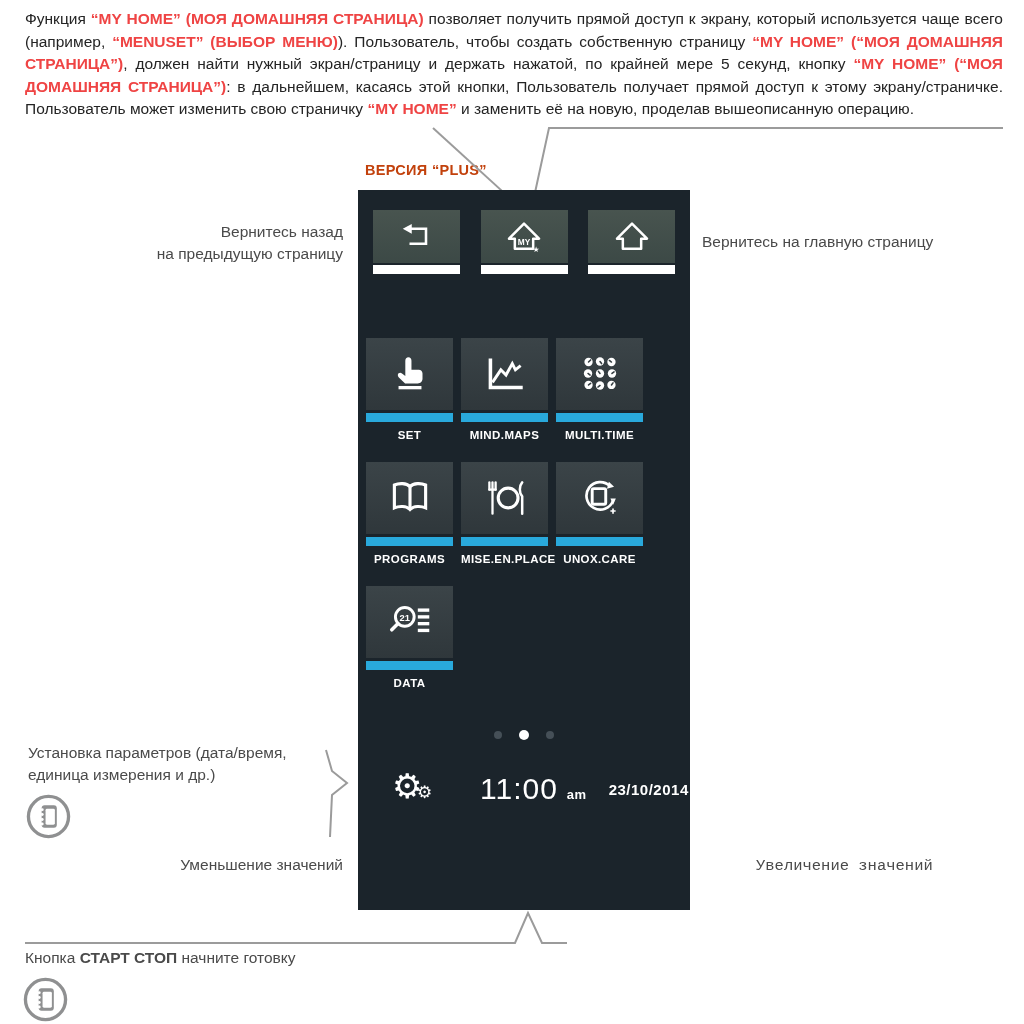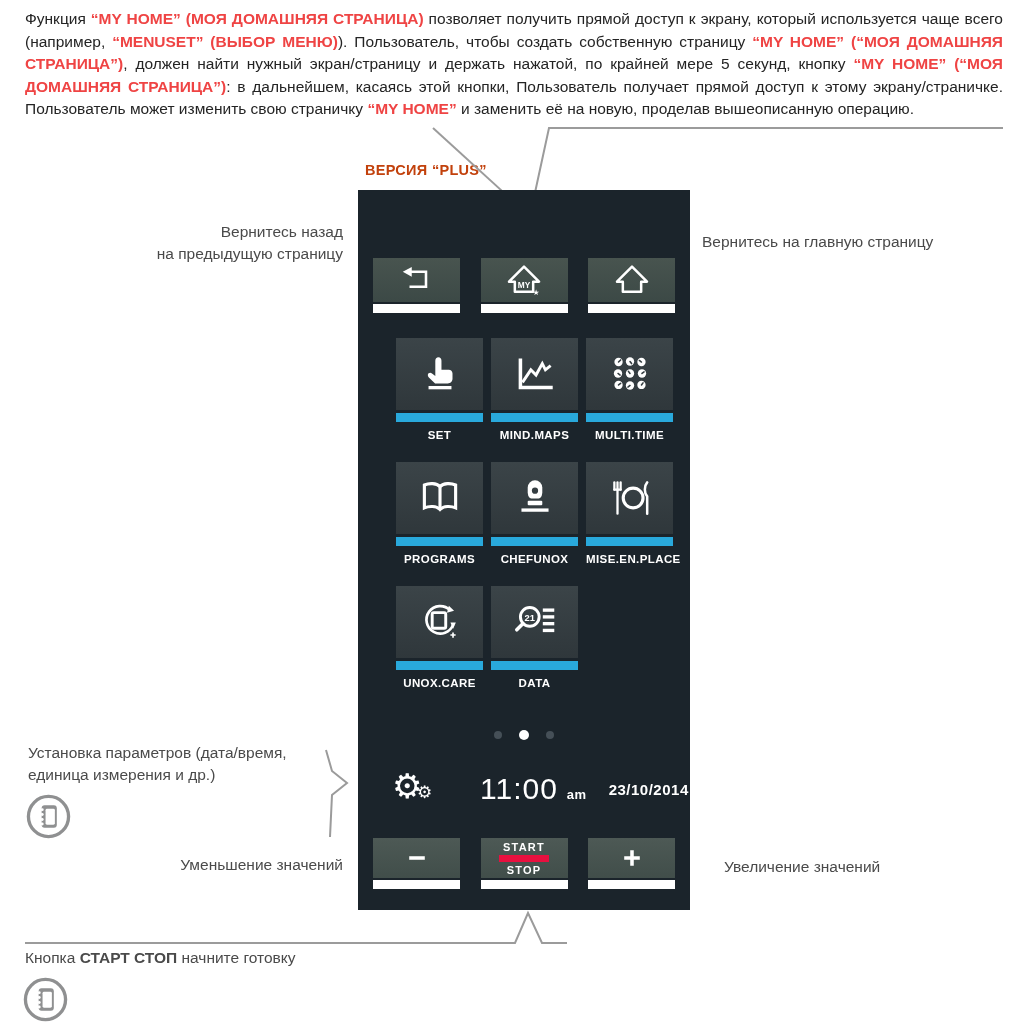--- a/index.html
+++ b/index.html
@@ -29,31 +29,31 @@
     position:absolute;left:358px;top:190px;width:332px;height:720px;
     background:#1b242b;
   }
   .top-row,.bottom-row{
     position:absolute;left:15px;right:15px;display:flex;justify-content:space-between;
   }
   .top-row{top:20px;}
   .bottom-row{top:648px;}
   .btn{width:87px;cursor:pointer;}
   .btn-face{
-    height:44px;background:linear-gradient(#48544f,#3c4946);
-    display:flex;align-items:center;justify-content:center;margin-top:48px;
+    height:53px;background:linear-gradient(#48544f,#3c4946);
+    display:flex;align-items:center;justify-content:center;
   }
   .bbtn-face{
     height:40px;background:linear-gradient(#4d5955,#414e4a);
     display:flex;flex-direction:column;align-items:center;justify-content:center;
   }
   .btn-underline{height:9px;background:#ffffff;margin-top:2px;}
   
   .grid{
-    position:absolute;top:148px;left:38px;
+    position:absolute;top:148px;left:8px;
     display:grid;grid-template-columns:repeat(3,87px);column-gap:8px;row-gap:21px;
   }
   .cell{width:87px;text-align:center;cursor:pointer;}
   .cell-face{
     height:72px;background:linear-gradient(#3b4448,#2f373b);
     display:flex;align-items:center;justify-content:center;
   }
   .cell-bar{height:9px;margin-top:3px;}
   .bar-cyan{background:#29a9dc;}
   .bar-red{background:#e8103f;}
@@ -91,21 +91,21 @@
     <path d="M1003 128 L549 128 L531 211"></path>
     <path d="M326 750 L332 771 L347 783 L332 795 L330 837"></path>
     <path d="M25 943 L515 943 L528 913 L542 943 L567 943"></path>
   </g>
 </svg>
 
 <div class="ann ann-right" style="top:221px;right:681px;">Вернитесь назад<br>на предыдущую страницу</div>
 <div class="ann" style="top:231px;left:702px;">Вернитесь на главную страницу</div>
 <div class="ann" style="top:742px;left:28px;">Установка параметров (дата/время,<br>единица измерения и др.)</div>
 <div class="ann ann-right" style="top:854px;right:681px;">Уменьшение значений</div>
-<div class="ann" style="top:856px;left:724px;">Увеличение значений</div>
+<div class="ann" style="top:856px;left:756px;font-family:Liberation Mono, monospace;">Увеличение значений</div>
 
 <svg class="booklet" style="left:25px;top:793px;" viewBox="0 0 48 48">
   <circle cx="24" cy="24" r="20.5" fill="none" stroke="#8f9091" stroke-width="3.4"></circle>
   <rect x="17" y="12.5" width="15.5" height="23" rx="3" fill="#8f9091"></rect>
   <rect x="21" y="16" width="9.5" height="16.5" rx="1.5" fill="#ffffff"></rect>
   <g fill="#ffffff">
     <circle cx="17.6" cy="17" r="1.5"></circle>
       <circle cx="17.6" cy="22" r="1.5"></circle>
     <circle cx="17.6" cy="27" r="1.5"></circle>
       <circle cx="17.6" cy="31.6" r="1.5"></circle>
@@ -217,33 +217,20 @@
       <div class="cell-face">
         <svg width="50" height="50" viewBox="0 0 48 48">
           <path d="M24 13 C20.5 9.5 13.5 9.5 9 11.5 V33.5 C13.5 31.5 20.5 31.5 24 35 C27.5 31.5 34.5 31.5 39 33.5 V11.5 C34.5 9.5 27.5 9.5 24 13 Z" fill="none" stroke="#fff" stroke-width="3"></path>
           <path d="M24 13 V35" stroke="#fff" stroke-width="3"></path>
         </svg>
       </div>
       <div class="cell-bar bar-cyan"></div>
       <div class="cell-label">PROGRAMS</div>
     </div>
 
-    <div class="cell">
-      <div class="cell-face">
-        <svg width="50" height="50" viewBox="0 0 48 48">
-          <rect x="17" y="7" width="14" height="19" rx="7" fill="#fff"></rect>
-          <circle cx="24" cy="17" r="3" fill="#353e42"></circle>
-          <rect x="17" y="24.5" width="14" height="2.2" fill="#353e42"></rect>
-          <rect x="17" y="26.7" width="14" height="4.2" rx="1" fill="#fff"></rect>
-          <rect x="11" y="34" width="26" height="3.2" fill="#fff"></rect>
-        </svg>
-      </div>
-      <div class="cell-bar bar-cyan"></div>
-      <div class="cell-label">CHEFUNOX</div>
-    </div>
 
     <div class="cell">
       <div class="cell-face">
         <svg width="50" height="50" viewBox="0 0 48 48">
           <g stroke="#fff" stroke-width="2.2" fill="none" stroke-linecap="round">
             <path d="M9 9 V16"></path>
               <path d="M12 9 V16"></path>
               <path d="M15 9 V16"></path>
             <path d="M9 16 h6"></path>
               <path d="M12 16 V39"></path>
@@ -301,40 +288,14 @@
       <span class="gear-big">⚙</span>
       <span class="gear-small">⚙</span>
     </div>
     <div class="time-group">
       <span class="time">11:00</span>
       <span class="meridiem">am</span>
     </div>
     <span class="date">23/10/2014</span>
   </div>
 
-  <div class="bottom-row">
-    <div class="btn">
-      <div class="bbtn-face">
-        <svg width="44" height="34" viewBox="0 0 48 48">
-          <path d="M13 24 H35" stroke="#fff" stroke-width="5"></path>
-        </svg>
-      </div>
-      <div class="btn-underline"></div>
-    </div>
-    <div class="btn">
-      <div class="bbtn-face">
-        <div class="ss-label">START</div>
-        <div class="ss-red"></div>
-        <div class="ss-label">STOP</div>
-      </div>
-      <div class="btn-underline"></div>
-    </div>
-    <div class="btn">
-      <div class="bbtn-face">
-        <svg width="44" height="34" viewBox="0 0 48 48">
-          <path d="M13 24 H35 M24 13 V35" stroke="#fff" stroke-width="5"></path>
-        </svg>
-      </div>
-      <div class="btn-underline"></div>
-    </div>
-  </div>
 
 </div>
 
 </body></html>

